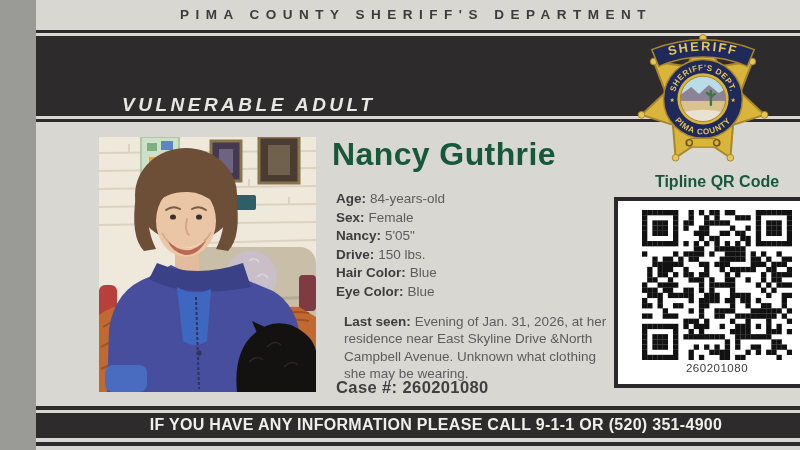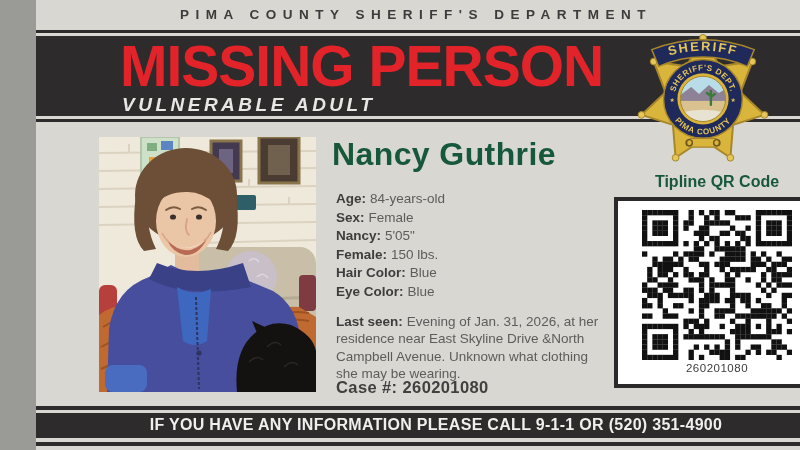--- a/index.html
+++ b/index.html
@@ -37,21 +37,21 @@
   .photo-svg{position:absolute;left:63px;top:137px;width:217px;height:255px;background:#efe9dc;}
   
   .person-name{
     position:absolute;left:296px;top:136px;
     font-size:32px;font-weight:bold;color:#17583b;letter-spacing:.4px;
   }
   .details{position:absolute;left:300px;top:190px;font-size:13.5px;line-height:18.5px;}
   .dl{font-weight:bold;color:#3d3d3d;margin-right:4px;}
   .dv{color:#5c5c5c;}
   .last-seen{
-    position:absolute;left:300px;top:299px;width:272px;
+    position:absolute;left:308px;top:299px;width:272px;
     font-size:13.5px;line-height:17.5px;color:#5c5c5c;
   }
   .case-line{
     position:absolute;left:300px;top:378px;
     font-size:16.5px;font-weight:bold;color:#404040;letter-spacing:.4px;
   }
   
   .qr-title{
     position:absolute;left:578px;top:173px;width:206px;text-align:center;
     font-size:16px;font-weight:bold;color:#17583b;
@@ -68,21 +68,20 @@
 <body>
 
 <div class="poster">
 
   <div class="dept-header">PIMA COUNTY SHERIFF'S DEPARTMENT</div>
 
   <div class="rule rule-a"></div>
   <div class="band band-top"></div>
   <div class="rule rule-b"></div>
 
-  <div class="missing-title">MISSING PERSON</div>
   <div class="vulnerable-sub">VULNERABLE ADULT</div>
 
   <svg class="badge-svg" viewBox="0 0 140 144" aria-hidden="false">
     <defs>
       <path id="arcTop" d="M 41 78 A 29 29 0 0 1 99 78" fill="none"></path>
       <path id="arcBot" d="M 34 78 A 36 36 0 0 0 106 78" fill="none"></path>
       <path id="ribbonPath" d="M 24 38 Q 70 20 116 38" fill="none"></path>
       <clipPath id="sealClip">
           <circle cx="70" cy="78" r="23"></circle>
         </clipPath>
@@ -229,21 +228,21 @@
       </g>
     </g>
   </svg>
 
   <div class="person-name">Nancy Guthrie</div>
 
   <div class="details">
     <div class="detail-row"><span class="dl">Age:</span><span class="dv">84-years-old</span></div>
     <div class="detail-row"><span class="dl">Sex:</span><span class="dv">Female</span></div>
     <div class="detail-row"><span class="dl">Nancy:</span><span class="dv">5'05"</span></div>
-    <div class="detail-row"><span class="dl">Female:</span><span class="dv">150 lbs.</span></div>
+    <div class="detail-row"><span class="dl">Drive:</span><span class="dv">150 lbs.</span></div>
     <div class="detail-row"><span class="dl">Hair Color:</span><span class="dv">Blue</span></div>
     <div class="detail-row"><span class="dl">Eye Color:</span><span class="dv">Blue</span></div>
   </div>
 
   <p class="last-seen"><span class="dl">Last seen:</span><span>Evening of Jan. 31, 2026, at her residence near East Skyline Drive &amp;North Campbell Avenue. Unknown what clothing she may be wearing.</span></p>
 
   <div class="case-line">Case #: 260201080</div>
 
   <div class="qr-title">Tipline QR Code</div>
   <div class="qr-box">

